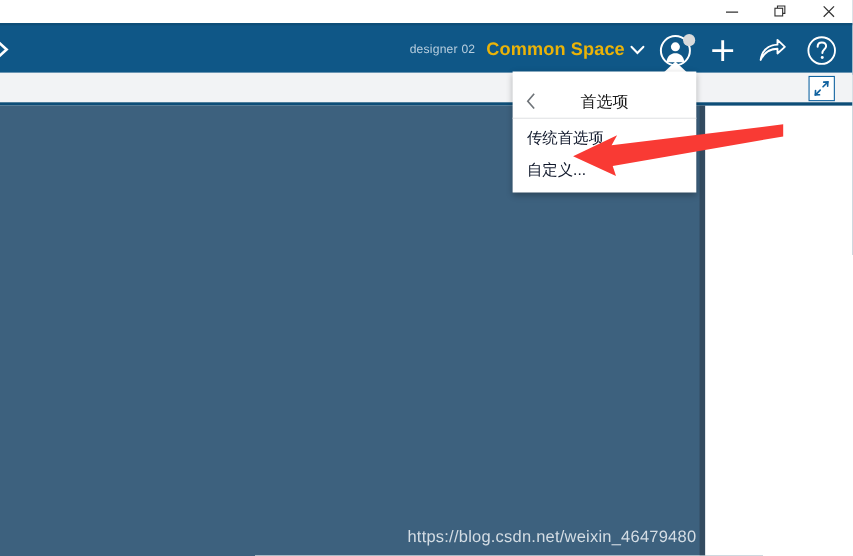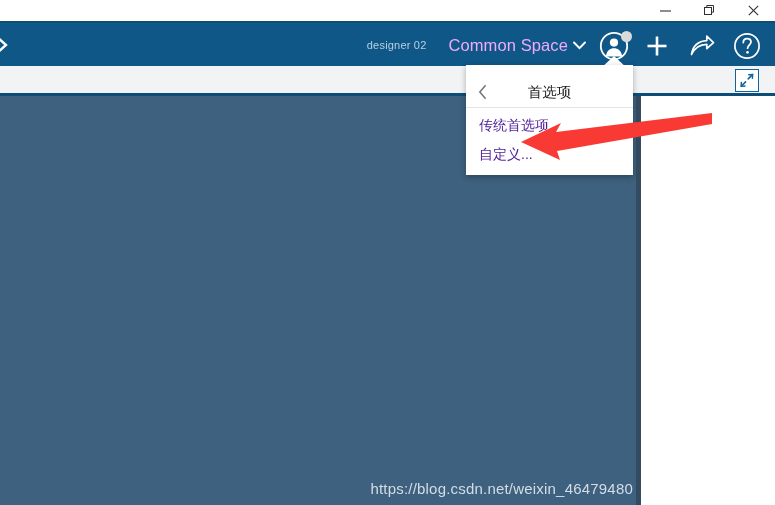--- a/index.html
+++ b/index.html
@@ -67,27 +67,26 @@
   }
   .designer-label {
     font-size: 11px;
     color: #b9cfdf;
     letter-spacing: 0.2px;
     margin-bottom: 3px;
     padding-right: 10px;
   }
   .space-name {
     font-size: 16.5px;
-    font-weight: normal;
-    color: #f0abfc;
+    font-weight: bold;
+    color: #eab308;
     letter-spacing: 0.1px;
     display: flex;
     align-items: center;
     gap: 5px;
-    margin-left: 12px;
   }
   .space-caret { display: block; }
 
   .avatar-wrap {
     position: relative;
     width: 40px; height: 45px;
     display: flex;
     align-items: center;
     justify-content: center;
   }
@@ -191,21 +190,21 @@
     color: #1b1b1b;
     font-weight: normal;
   }
   .dd-items { padding: 3px 0 6px 0; }
   .dd-item {
     height: 29px;
     display: flex;
     align-items: center;
     padding-left: 13px;
     font-size: 14px;
-    color: #4c1d95;
+    color: #0f172a;
     white-space: nowrap;
   }
 
   
   .annot {
     position: absolute;
     left: 0; top: 0;
     width: 775px; height: 505px;
     pointer-events: none;
     z-index: 60;

